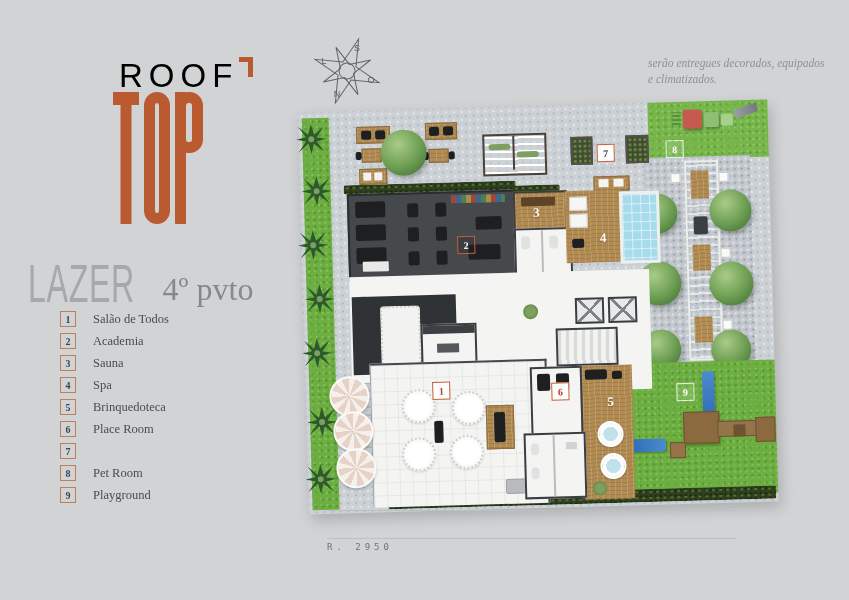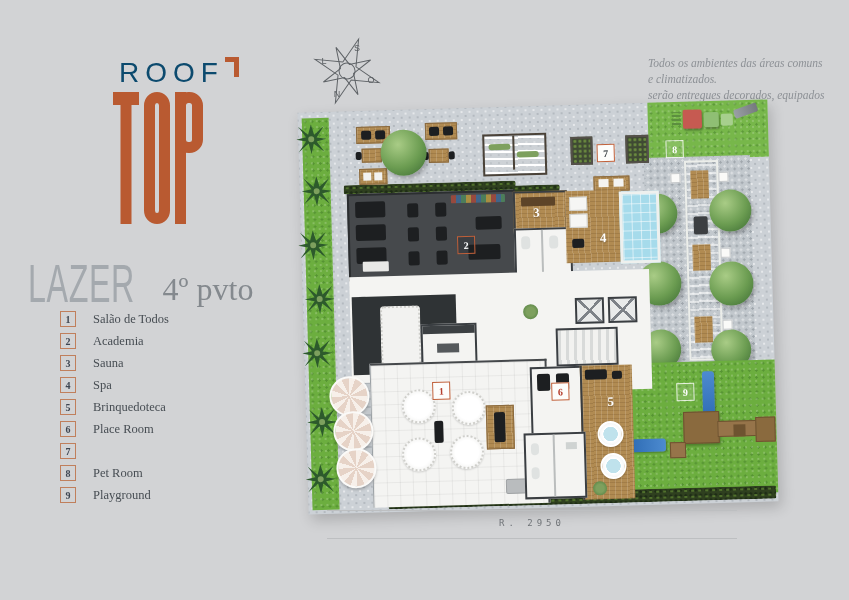--- a/index.html
+++ b/index.html
@@ -1,37 +1,37 @@
 <!DOCTYPE html>
 <html><head>
 <meta charset="utf-8">
 <style>
   html,body{margin:0;padding:0;}
   body{width:849px;height:600px;overflow:hidden;background:#d2d3d5;font-family:"Liberation Sans",sans-serif;}
   .page{position:relative;width:849px;height:600px;background:#d2d3d5;}
 
   
-  .logo-roof{position:absolute;left:119px;top:57px;font-size:28px;letter-spacing:6px;color:#0c4a6e;font-weight:400;}
+  .logo-roof{position:absolute;left:119px;top:57px;font-size:33px;letter-spacing:6px;color:#000000;font-weight:400;}
   .logo-bracket{display:inline-block;width:9px;height:15px;border-top:5px solid #b95a31;border-right:5px solid #b95a31;margin-left:1px;vertical-align:top;}
   .logo-top{position:absolute;left:113px;top:92px;}
   .subtitle{position:absolute;left:28px;top:254px;white-space:nowrap;}
   .subtitle .lazer{display:inline-block;font-size:52px;color:#a4a9ae;letter-spacing:1px;transform:scale(.62,1.02);transform-origin:left bottom;}
   .subtitle .pvto{display:inline-block;font-family:"Liberation Serif",serif;font-size:32px;color:#84898e;margin-left:-38px;vertical-align:2px;}
   .disclaimer{position:absolute;left:648px;top:55px;width:180px;font-family:"Liberation Serif",serif;font-style:italic;font-size:11.5px;line-height:16px;color:#8d9196;}
   .compass{position:absolute;left:303px;top:33px;}
 
   
   .legend{position:absolute;left:60px;top:311px;list-style:none;margin:0;padding:0;width:175px;}
   .legend li{display:flex;gap:17px;margin-bottom:6px;align-items:flex-start;}
   .legend .numbox{flex:0 0 14px;width:14px;height:14px;border:1px solid #c07f5c;color:#3d4551;font-family:"Liberation Serif",serif;font-weight:bold;font-size:10px;display:flex;align-items:center;justify-content:center;}
   .legend .lbl{font-family:"Liberation Serif",serif;font-size:12.5px;color:#474d53;line-height:15px;padding-top:1px;}
 
   
   .rule{position:absolute;left:327px;width:410px;height:1px;background:#bdbfc1;}
-  .ref-text{position:absolute;left:327px;top:518px;width:410px;text-align:center;font-family:"DejaVu Sans Mono",monospace;font-size:9px;letter-spacing:4px;color:#6f7377;}
+  .ref-text{position:absolute;left:327px;top:542px;width:410px;text-align:left;font-family:"DejaVu Sans Mono",monospace;font-size:9px;letter-spacing:4px;color:#6f7377;}
 
   
   .plan{position:absolute;left:303px;top:106px;width:470px;height:402px;transform:rotate(-1.6deg);
     background-color:#ccd1d6;
     background-image:radial-gradient(rgba(255,255,255,.5) 1px,transparent 1.3px),radial-gradient(rgba(134,142,150,.35) 1px,transparent 1.3px);
     background-size:8px 8px,8px 8px;background-position:0 0,4px 4px;
     box-shadow:3px 6px 14px rgba(0,0,0,.18);}
   .abs{position:absolute;}
   .pavers-dark{background-color:#c2c8cd;background-image:radial-gradient(rgba(255,255,255,.45) 1px,transparent 1.3px),radial-gradient(rgba(110,118,126,.4) 1px,transparent 1.3px);background-size:7px 7px,7px 7px;background-position:0 0,3px 3px;}
   .grass{background-color:#6cae3f;background-image:radial-gradient(rgba(255,255,255,.18) 1px,transparent 1.2px),radial-gradient(rgba(30,80,20,.28) 1px,transparent 1.2px);background-size:6px 6px,7px 7px;}
@@ -86,23 +86,22 @@
       <polygon points="62.4,19.6 51,38 62.4,56.4 44,45 25.6,56.4 37,38 25.6,19.6 44,31"></polygon>
       <circle cx="44" cy="38" r="8"></circle>
     </g>
     <text x="54" y="18" font-size="9" fill="#5b5f63" text-anchor="middle">S</text>
     <text x="21" y="31" font-size="9" fill="#5b5f63" text-anchor="middle">L</text>
     <text x="68" y="50" font-size="9" fill="#5b5f63" text-anchor="middle">O</text>
     <text x="34" y="64" font-size="9" fill="#5b5f63" text-anchor="middle">N</text>
   </svg>
 
   <div class="disclaimer">
-    <div>Todos os ambientes das áreas comuns</div>
+    <div>serão entregues decorados, equipados</div>
     <div>e climatizados.</div>
-    <div>serão entregues decorados, equipados</div>
   </div>
 
   <div class="subtitle">
     <span class="lazer">LAZER</span><span class="pvto">4º pvto</span>
   </div>
 
   <ul class="legend">
     <li>
         <span class="numbox">1</span>
         <span class="lbl">Salão de Todos</span>

